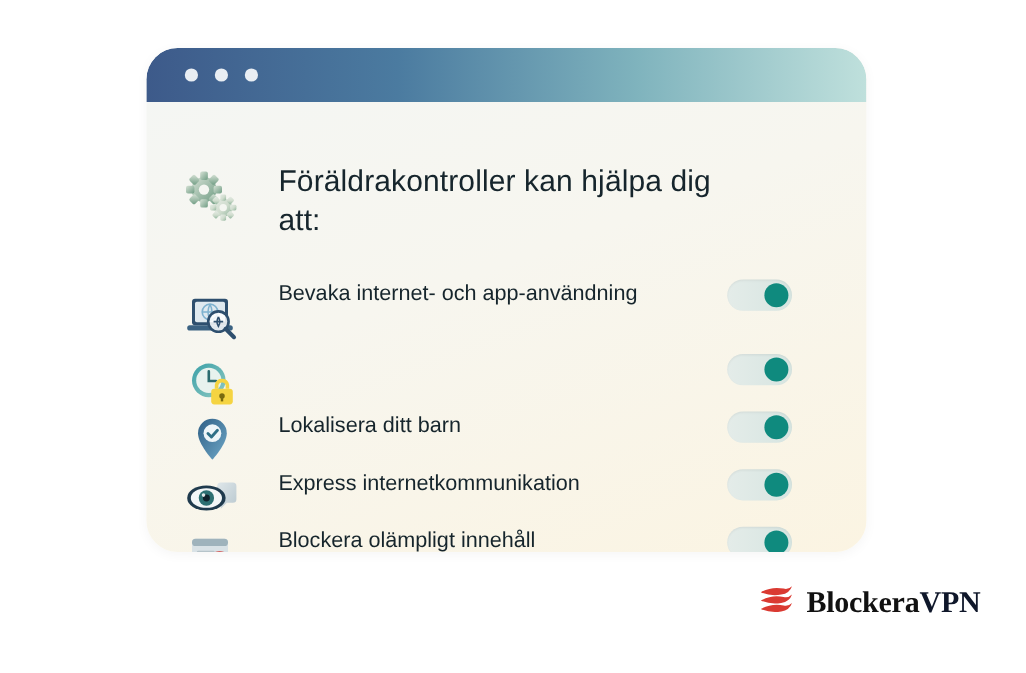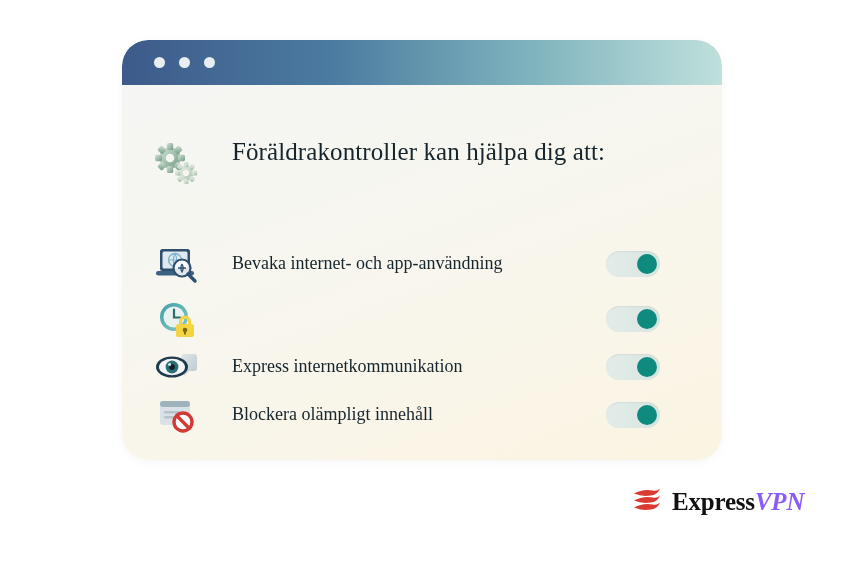--- a/index.html
+++ b/index.html
@@ -24,21 +24,20 @@
   .window {
     position: absolute;
     left: 122px;
     top: 40px;
     width: 600px;
     height: 420px;
     border-radius: 26px;
     overflow: hidden;
     background: linear-gradient(160deg, #f4f6f4 0%, #f7f6ef 45%, #fbf4e2 100%);
     box-shadow: 0 2px 10px rgba(0,0,0,0.04);
-    font-family: Liberation Serif, serif;
   }
 
   .titlebar {
     position: relative;
     height: 45px;
     background: linear-gradient(90deg, #3d5a8a 0%, #4b7ba0 35%, #7fb3bd 68%, #bfe0dc 100%);
     border-top-left-radius: 26px;
     border-top-right-radius: 26px;
   }
 
@@ -88,21 +87,20 @@
   
   .rows {
     position: absolute;
     left: 0;
     top: 148px;
     width: 100%;
   }
   .row {
     position: relative;
     display: flex;
-    align-items: center;
     height: 48px;
     margin-bottom: 0px;
   }
   .row-icon {
     width: 110px;
     display: flex;
     justify-content: center;
     align-items: center;
   }
   .row-label {
@@ -139,21 +137,21 @@
     align-items: center;
     gap: 8px;
   }
   .logo-text {
     font-family: "Liberation Serif", serif;
     font-size: 25px;
     font-weight: bold;
     color: #111111;
     letter-spacing: -0.2px;
   }
-  .logo-text .vpn { color: #8b5cf6; font-style: italic; }
+  .logo-text .vpn { color: #0f172a; }
 </style>
 </head>
 <body>
 
 <div id="stage">
 
   <div class="window">
 
     <div class="titlebar">
       <div class="dots">
@@ -255,20 +253,39 @@
                 <circle cx="9" cy="12" r="2.3" fill="#7a6a10"></circle>
                 <rect x="8" y="12.5" width="2" height="4" fill="#7a6a10"></rect>
               </g>
             </svg>
           </div>
           <div class="toggle">
             <span class="knob"></span>
           </div>
         </div>
 
+        <div class="row">
+          <div class="row-icon">
+            <svg width="38" height="44" viewBox="0 0 38 44" aria-hidden="true">
+              <defs>
+                <linearGradient id="pinGrad" x1="0" y1="0" x2="1" y2="1">
+                  <stop offset="0%" stop-color="#2f5f86"></stop>
+                  <stop offset="100%" stop-color="#6fa8c7"></stop>
+                </linearGradient>
+              </defs>
+              <path d="M19 4 a12 12 0 0 1 12 12 c0 9 -12 22 -12 22 S7 25 7 16 A12 12 0 0 1 19 4 z" fill="url(#pinGrad)"></path>
+              <circle cx="19" cy="16" r="7.4" fill="#eef5f8"></circle>
+              <path d="M15.3 16.2 l2.9 2.9 l5.0 -5.6" fill="none" stroke="#2f6f86" stroke-width="2.4" stroke-linecap="round" stroke-linejoin="round"></path>
+            </svg>
+          </div>
+          <div class="row-label">Lokalisera ditt barn</div>
+          <div class="toggle">
+            <span class="knob"></span>
+          </div>
+        </div>
 
         <div class="row">
           <div class="row-icon">
             <svg width="46" height="42" viewBox="0 0 46 42" aria-hidden="true">
               <defs>
                 <linearGradient id="bubGrad" x1="0" y1="0" x2="1" y2="1">
                   <stop offset="0%" stop-color="#dfe7ea"></stop>
                   <stop offset="100%" stop-color="#b9c8cf"></stop>
                 </linearGradient>
               </defs>
@@ -309,16 +326,16 @@
   </div>
 
   <div class="logo">
     <span>
       <svg width="34" height="34" viewBox="0 0 34 34" aria-hidden="true">
         <path d="M4 10.5 q9 -5 19 -3 q4 1 7 -2 q-2 6 -9 7 q-9 1.5 -17 -2 z" fill="#da3a32"></path>
         <path d="M4 17.5 q9 -5 19 -3 q4 1 7 -2 q-2 6 -9 7 q-9 1.5 -17 -2 z" fill="#da3a32"></path>
         <path d="M4 24.5 q9 -5 19 -3 q4 1 7 -2 q-2 6 -9 7 q-9 1.5 -17 -2 z" fill="#da3a32"></path>
       </svg>
     </span>
-    <span class="logo-text"><span>Express</span><span class="vpn">VPN</span></span>
+    <span class="logo-text"><span>Blockera</span><span class="vpn">VPN</span></span>
   </div>
 
 </div>
 
 </body></html>

